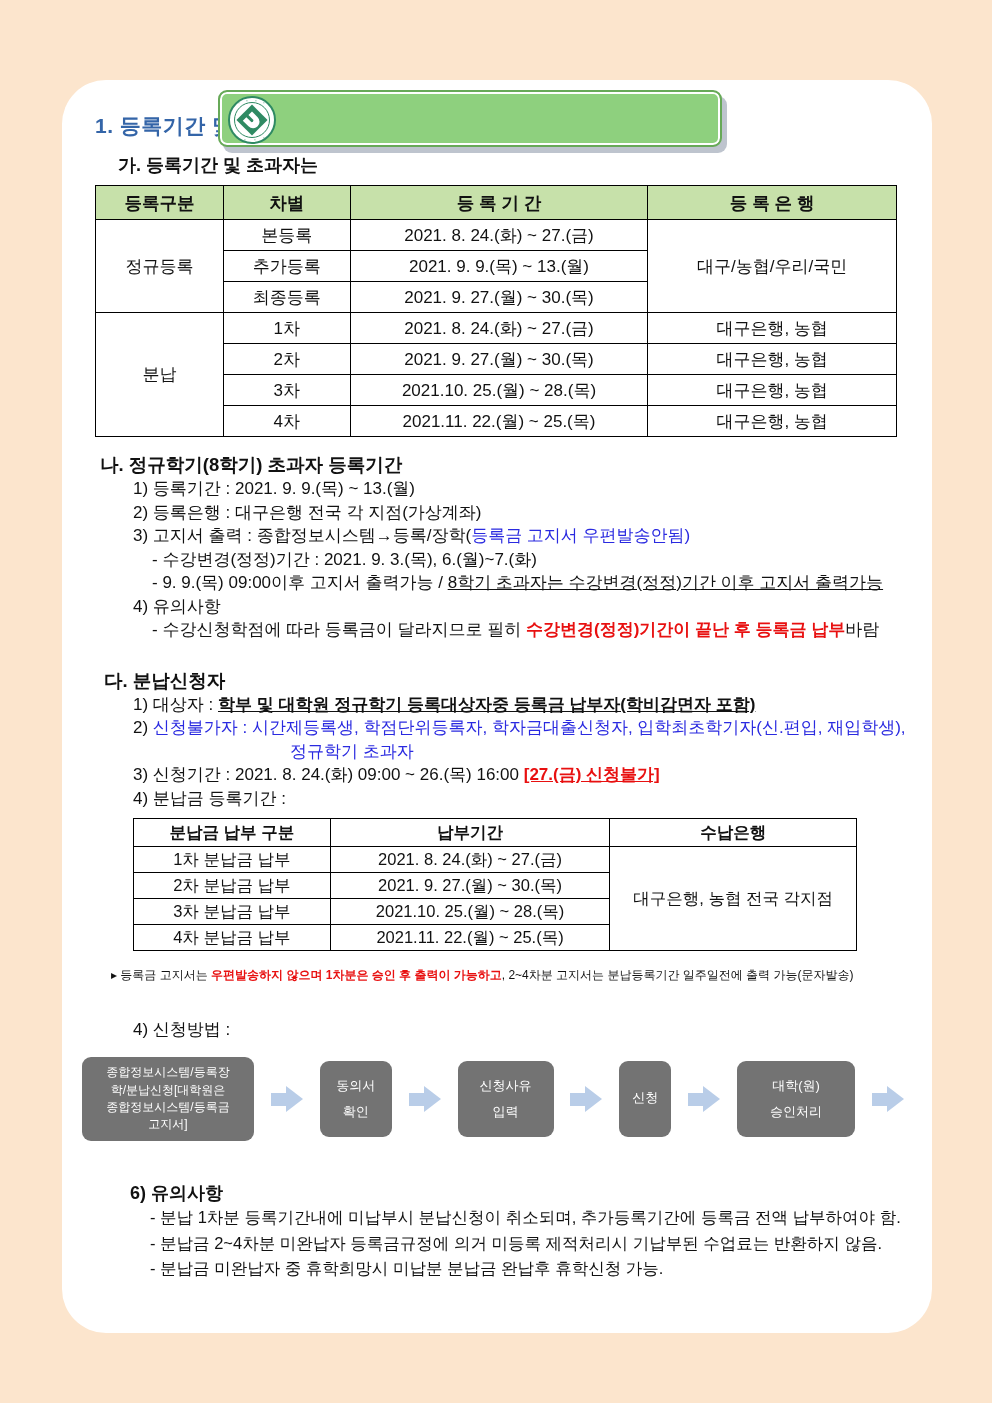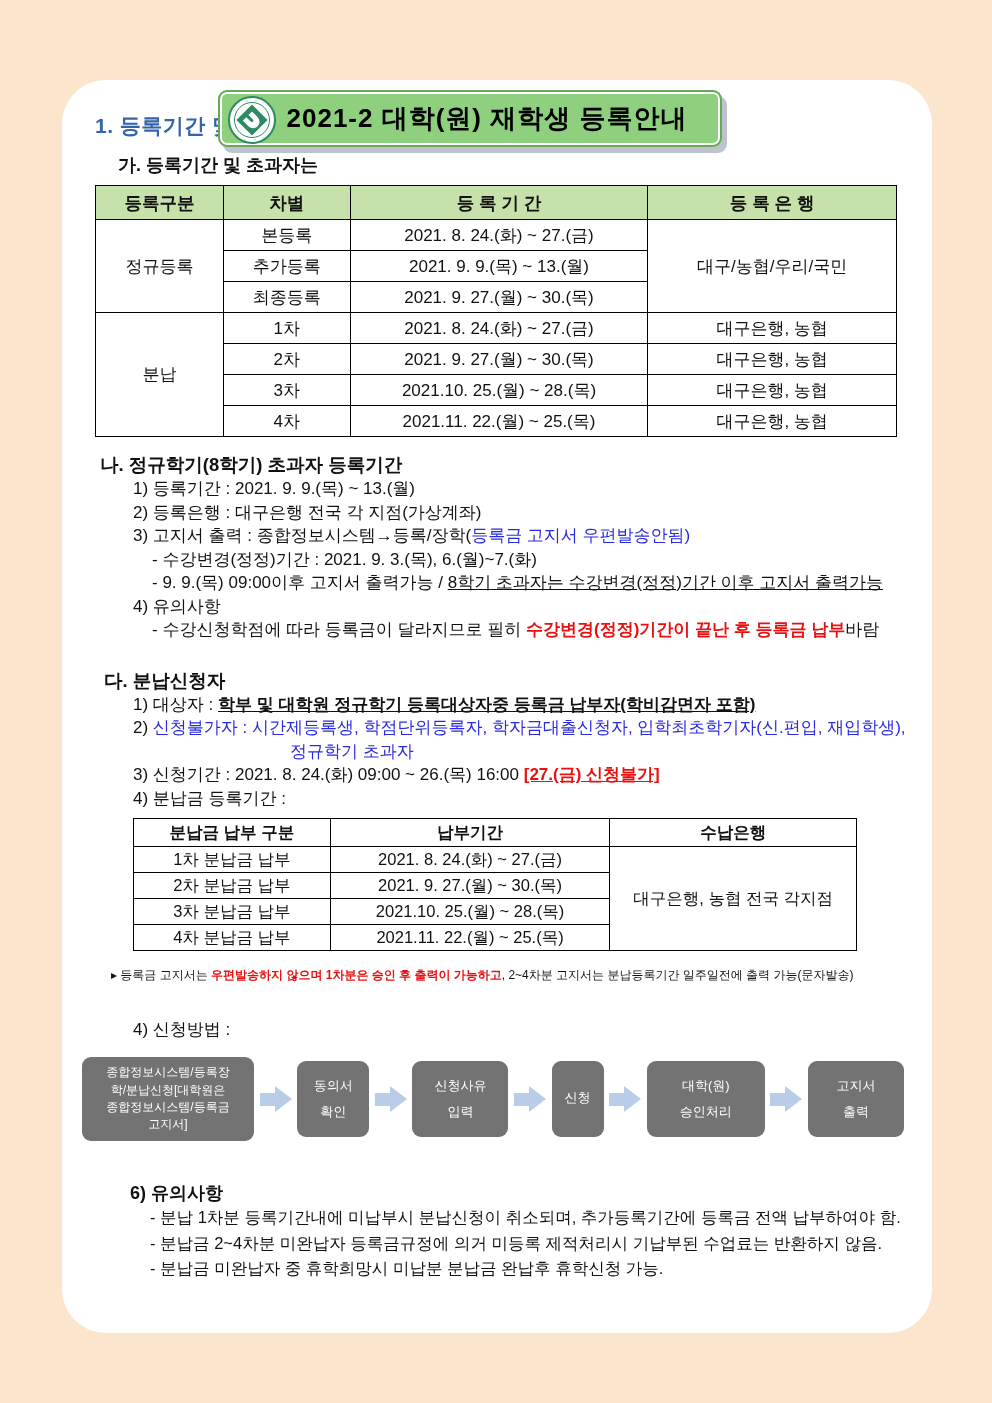--- a/index.html
+++ b/index.html
@@ -108,21 +108,20 @@
         <text x="10" y="8">•</text>
           <text x="18" y="6">•</text>
           <text x="27" y="6">•</text>
           <text x="35" y="8">•</text>
         <text x="8" y="43">•</text>
           <text x="16" y="45">•</text>
           <text x="26" y="45">•</text>
           <text x="35" y="43">•</text>
       </g>
     </svg>
-    <span class="banner-title">2021-2 대학(원) 재학생 등록안내</span>
   </div>
 
   <div class="h-blue">1. 등록기간 및 등록방법</div>
   <div class="h-sub-a">가. 등록기간 및 초과자는</div>
 
   <table class="t1">
     <tbody>
         <tr>
       <th class="c1">등록구분</th>
       <th class="c2">차별</th>
@@ -238,22 +237,20 @@
     <div class="flow-arrow">
         <div class="stem"></div>
         <div class="head"></div>
       </div>
     <div class="flow-box fb5">대학(원)
 승인처리</div>
     <div class="flow-arrow">
         <div class="stem"></div>
         <div class="head"></div>
       </div>
-    <div class="flow-box fb6">고지서
-출력</div>
   </div>
 
   <div class="caution-title">6) 유의사항</div>
   <div class="caution-item">- 분납 1차분 등록기간내에 미납부시 분납신청이 취소되며, 추가등록기간에 등록금 전액 납부하여야 함.</div>
   <div class="caution-item">- 분납금 2~4차분 미완납자 등록금규정에 의거 미등록 제적처리시 기납부된 수업료는 반환하지 않음.</div>
   <div class="caution-item">- 분납금 미완납자 중 휴학희망시 미납분 분납금 완납후 휴학신청 가능.</div>
 
 </div>
 
 </body></html>

